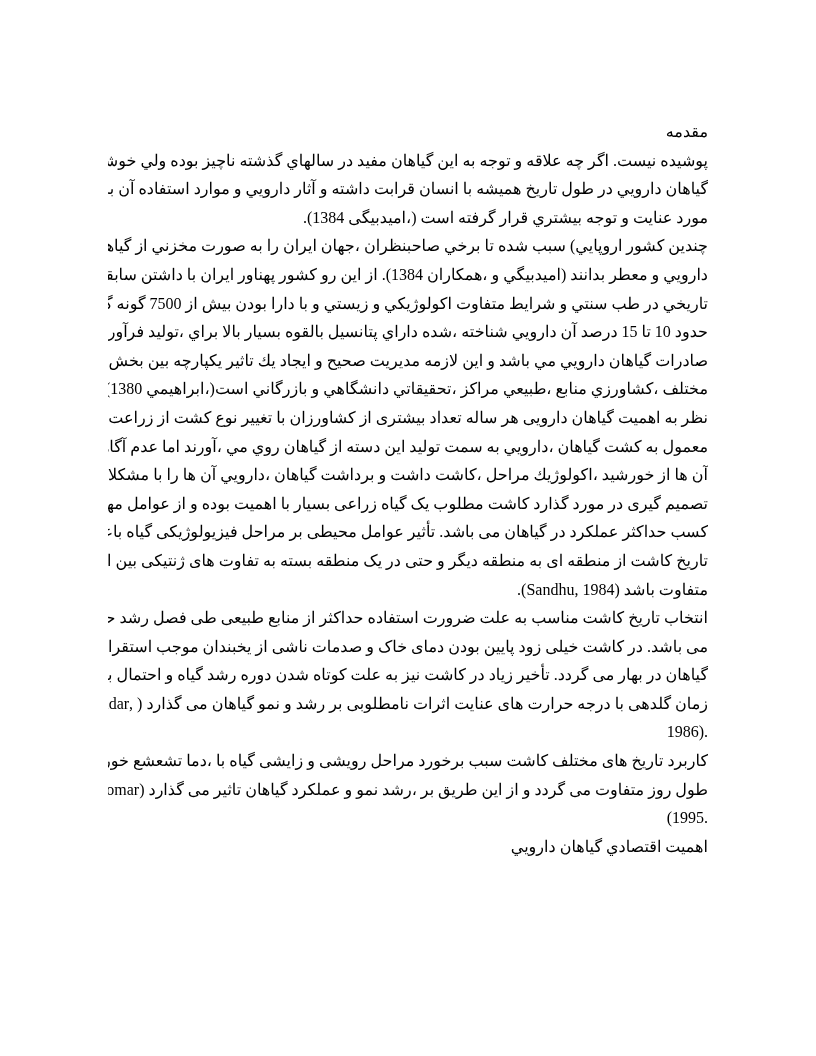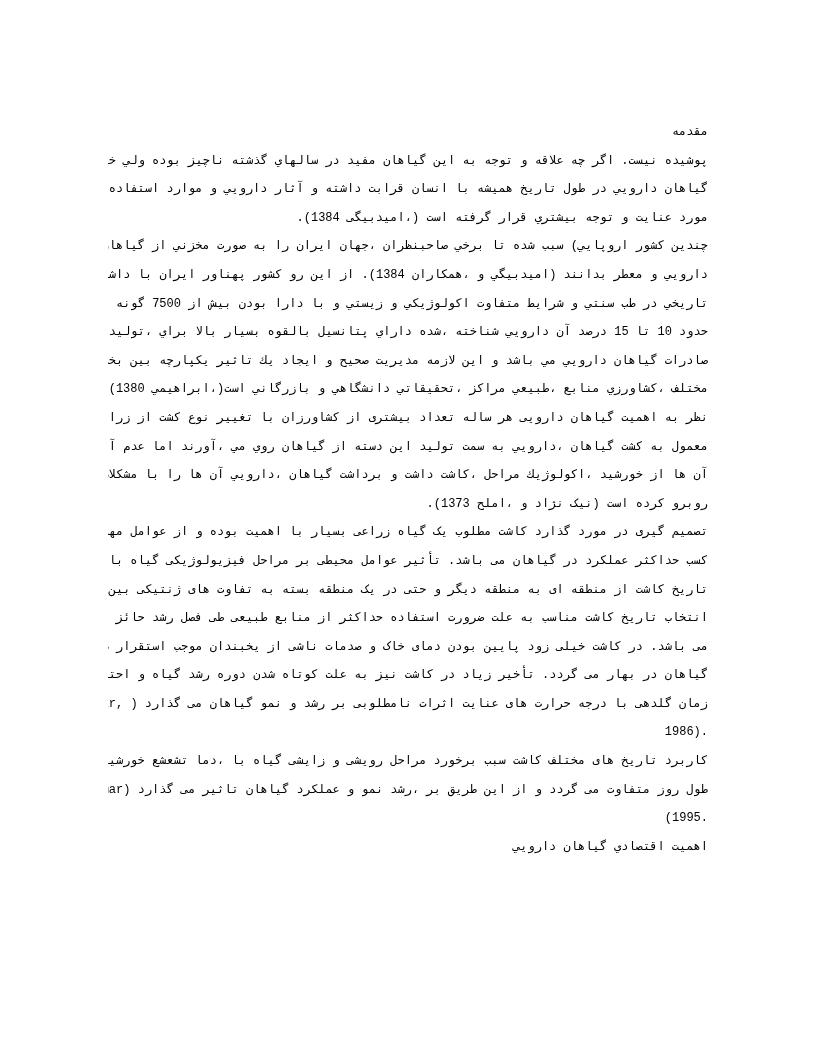--- a/index.html
+++ b/index.html
@@ -3,22 +3,22 @@
 <meta charset="utf-8">
 <style>
   html, body { margin: 0; padding: 0; background: #ffffff; }
   body { width: 816px; height: 1056px; position: relative; overflow: hidden; }
   .page {
     position: absolute;
     left: 108px;
     top: 118px;
     width: 600px;
     direction: rtl;
-    font-family: Liberation Mono, monospace;
-    font-size: 12px;
+    font-family: Liberation Serif, serif;
+    font-size: 16px;
     color: #000;
     line-height: 28.6px;
   }
   .line {
     display: block;
     height: 28.6px;
     white-space: nowrap;
     text-align: justify;
     text-align-last: justify;
     overflow: hidden;
@@ -44,27 +44,27 @@
     <span class="line">تاريخي در طب سنتي و شرايط متفاوت اكولوژيكي و زيستي و با دارا بودن بيش از 7500 گونه گياهي كه</span>
     <span class="line">حدود 10 تا 15 درصد آن دارويي شناخته ،شده داراي پتانسيل بالقوه بسيار بالا براي ،توليد فرآوري و</span>
     <span class="line">صادرات گياهان دارويي مي باشد و اين لازمه مديريت صحيح و ايجاد يك تاثير يكپارچه بين بخش هاي</span>
     <span class="line last">مختلف ،كشاورزي منابع ،طبيعي مراكز ،تحقيقاتي دانشگاهي و بازرگاني است(،ابراهيمي 1380).</span>
   </div>
 
   <div>
     <span class="line">نظر به اهميت گياهان دارويی هر ساله تعداد بيشتری از كشاورزان با تغيير نوع كشت از زراعت هاي</span>
     <span class="line">معمول به كشت گياهان ،دارويي به سمت توليد اين دسته از گياهان روي مي ،آورند اما عدم آگاهي كافي</span>
     <span class="line">آن ها از خورشيد ،اكولوژيك مراحل ،كاشت داشت و برداشت گياهان ،دارويي آن ها را با مشكلات جدي</span>
-    <span class="line last">روبرو كرده است (نيک نژاد و ،املح 1373).</span>
   </div>
 
   <div>
     <span class="line">تصميم گيری در مورد گذارد كاشت مطلوب يک گياه زراعی بسيار با اهميت بوده و از عوامل مهم جهت</span>
     <span class="line">كسب حداكثر عملكرد در گياهان می باشد. تأثير عوامل محيطی بر مراحل فيزيولوژيکی گياه باعث می شود</span>
     <span class="line">تاريخ كاشت از منطقه ای به منطقه ديگر و حتی در يک منطقه بسته به تفاوت های ژنتيکی بين ارقام</span>
+    <span class="line last">متفاوت باشد (Sandhu, 1984).</span>
   </div>
 
   <div>
     <span class="line">انتخاب تاريخ كاشت مناسب به علت ضرورت استفاده حداكثر از منابع طبيعی طی فصل رشد حائز اهميت</span>
     <span class="line">می باشد. در كاشت خيلی زود پايين بودن دمای خاک و صدمات ناشی از يخبندان موجب استقرار ضعيف</span>
     <span class="line">گياهان در بهار می گردد. تأخير زياد در كاشت نيز به علت كوتاه شدن دوره رشد گياه و احتمال برخورد</span>
     <span class="line">زمان گلدهی با درجه حرارت های عنايت اثرات نامطلوبی بر رشد و نمو گياهان می گذارد ( ,Majumdar</span>
     <span class="line last">.(1986</span>
   </div>
 

